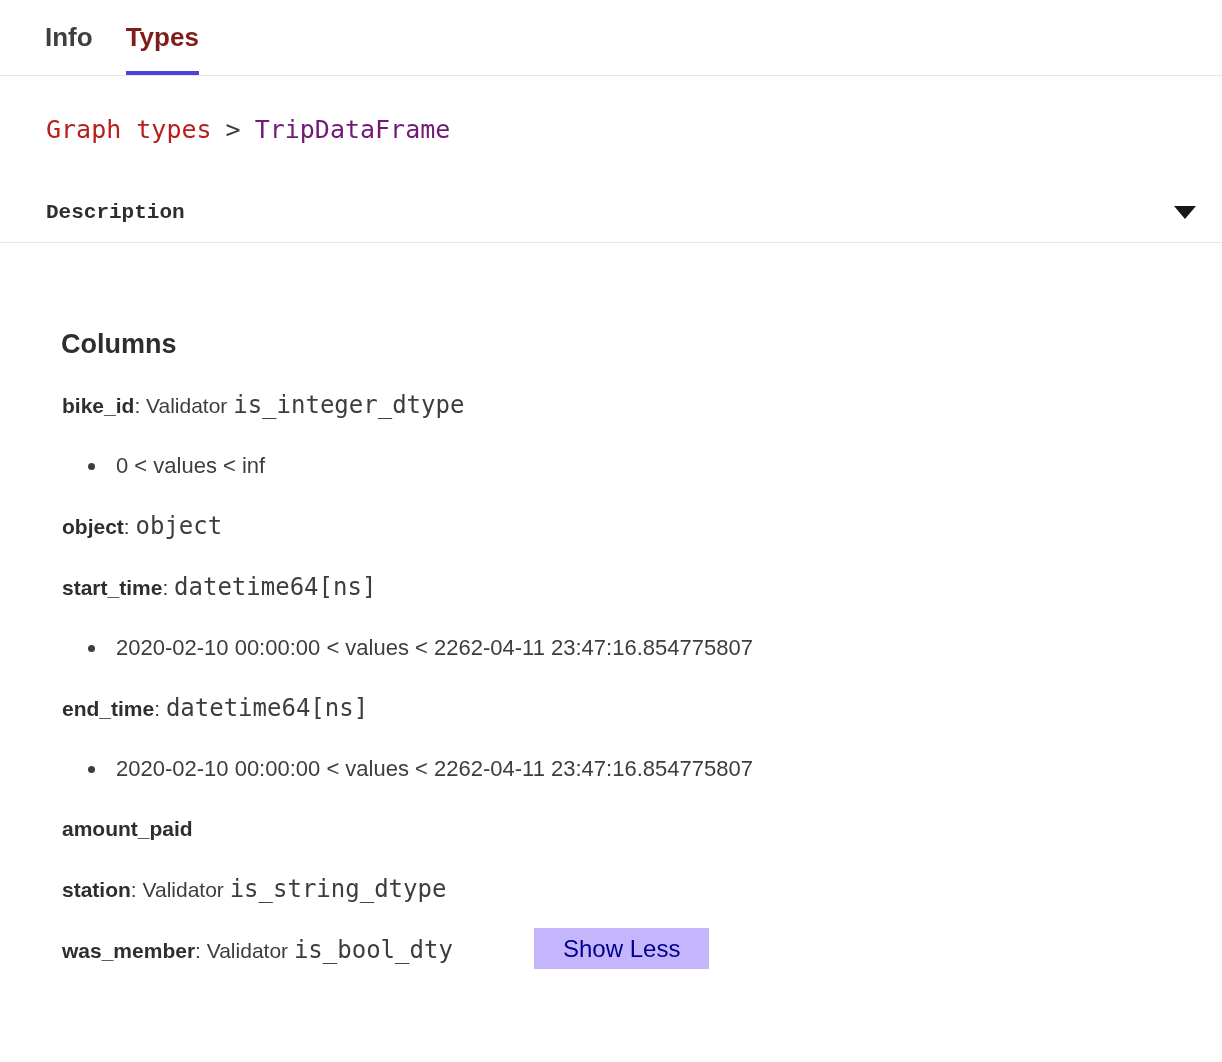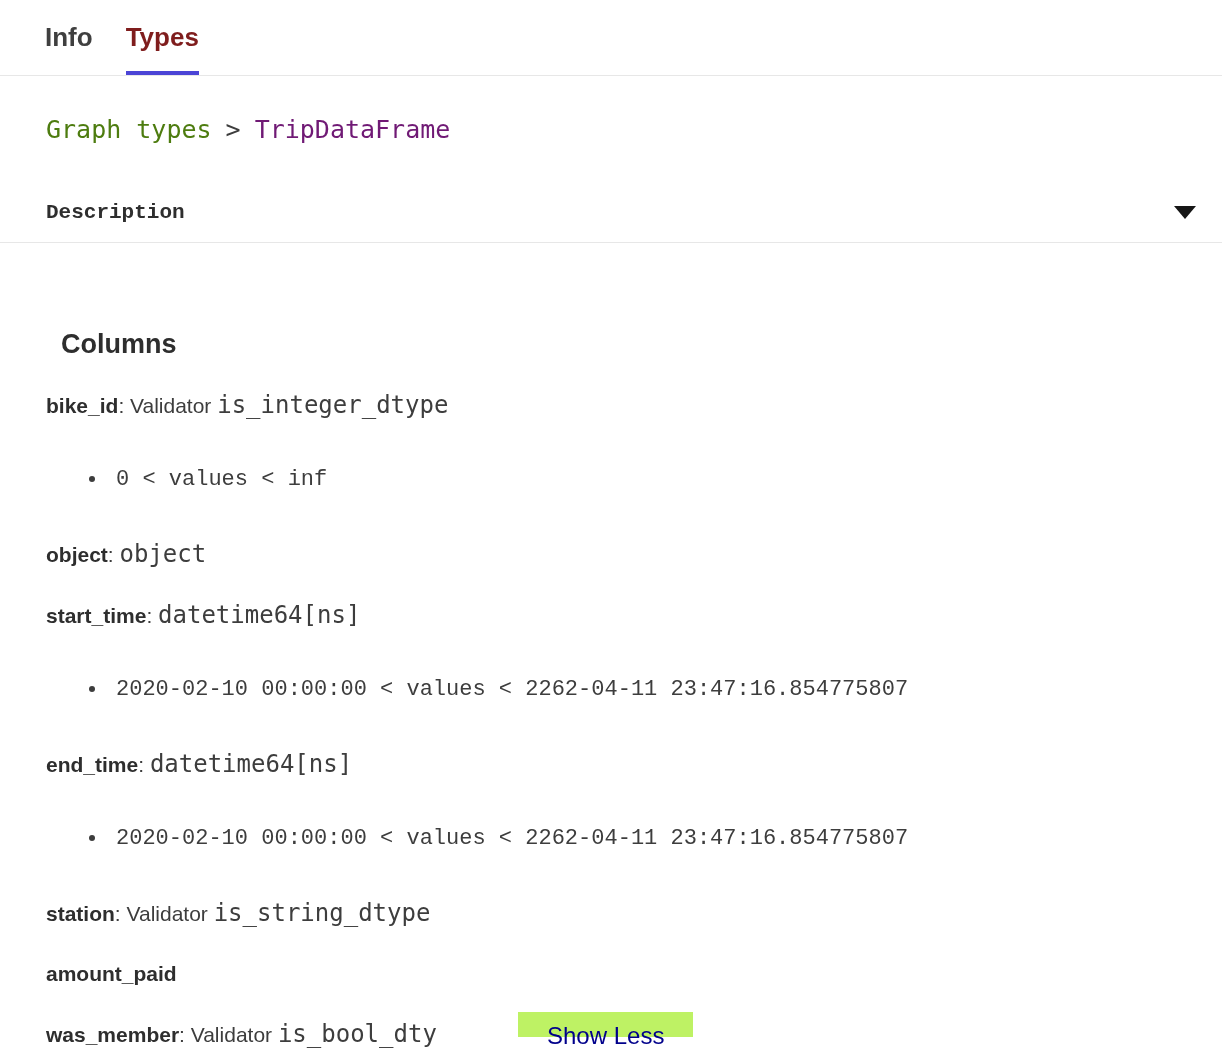--- a/index.html
+++ b/index.html
@@ -39,21 +39,21 @@
   
   .breadcrumb {
     height: 107px;
     display: flex;
     align-items: center;
     padding-left: 46px;
     font-family: "DejaVu Sans Mono", "Liberation Mono", monospace;
     font-size: 25px;
   }
   .crumb-link {
-    color: #4d7c0f;
+    color: #b91c1c;
     text-decoration: none;
     cursor: pointer;
   }
   .crumb-sep {
     color: #3d3d3d;
     margin: 0 14px;
   }
   .crumb-current { color: #701a75; }
   
   .accordion {
@@ -83,53 +83,52 @@
     padding: 70px 46px 20px 46px;
   }
   .columns-title {
     font-size: 27px;
     font-weight: 700;
     color: #2e2e2e;
     margin: 15px;
     line-height: 32px;
   }
   .entry {
-    margin: 30px 0;
+    margin: 30px 16px;
     font-size: 21px;
     line-height: 30px;
     color: #3d3d3d;
     position: relative;
     white-space: nowrap;
   }
   .entry .col-name { font-weight: 700; color: #2e2e2e; }
   .entry code {
     font-family: "DejaVu Sans Mono", "Liberation Mono", monospace;
     font-size: 24px;
     color: #3d3d3d;
   }
   ul.bullets {
-    margin: 44px 0;
+    margin: 30px 0;
     padding-left: 62px;
     list-style: disc;
-    font-family: Liberation Mono, monospace;
   }
   ul.bullets li {
     font-size: 22px;
     line-height: 30px;
     color: #3d3d3d;
     padding-left: 8px;
   }
   
   .show-less {
     position: absolute;
     left: 472px;
     top: -7px;
-    height: 25px;
-    padding: 10px 29px;
-    background: #bef264;
+    height: 41px;
+    padding: 0 29px;
+    background: #c4b5fd;
     border: none;
     color: #00008b;
     font-family: "Liberation Sans", "DejaVu Sans", sans-serif;
     font-size: 24px;
     cursor: pointer;
   }
 </style>
 </head>
 <body>
 
@@ -162,18 +161,18 @@
   <p class="entry"><span class="col-name">start_time</span><span>: </span><code>datetime64[ns]</code></p>
   <ul class="bullets">
     <li>2020-02-10 00:00:00 &lt; values &lt; 2262-04-11 23:47:16.854775807</li>
   </ul>
 
   <p class="entry"><span class="col-name">end_time</span><span>: </span><code>datetime64[ns]</code></p>
   <ul class="bullets">
     <li>2020-02-10 00:00:00 &lt; values &lt; 2262-04-11 23:47:16.854775807</li>
   </ul>
 
+  <p class="entry"><span class="col-name">amount_paid</span></p>
+
   <p class="entry"><span class="col-name">station</span><span>: Validator </span><code>is_string_dtype</code></p>
-
-  <p class="entry"><span class="col-name">amount_paid</span></p>
 
   <p class="entry"><span class="col-name">was_member</span><span>: Validator </span><code>is_bool_dty</code><button class="show-less">Show Less</button></p>
 </main>
 
 </body></html>

